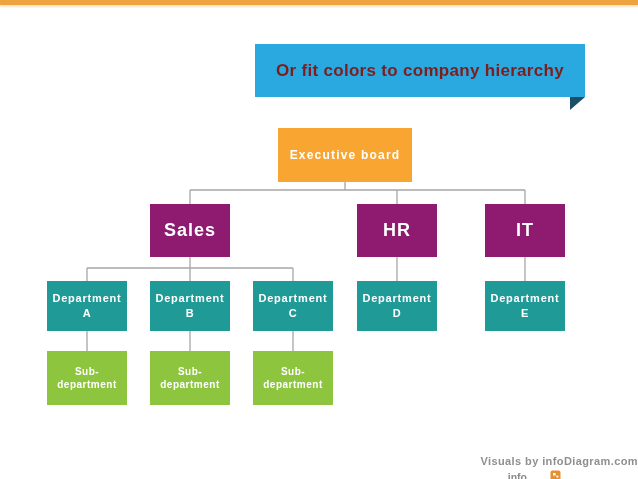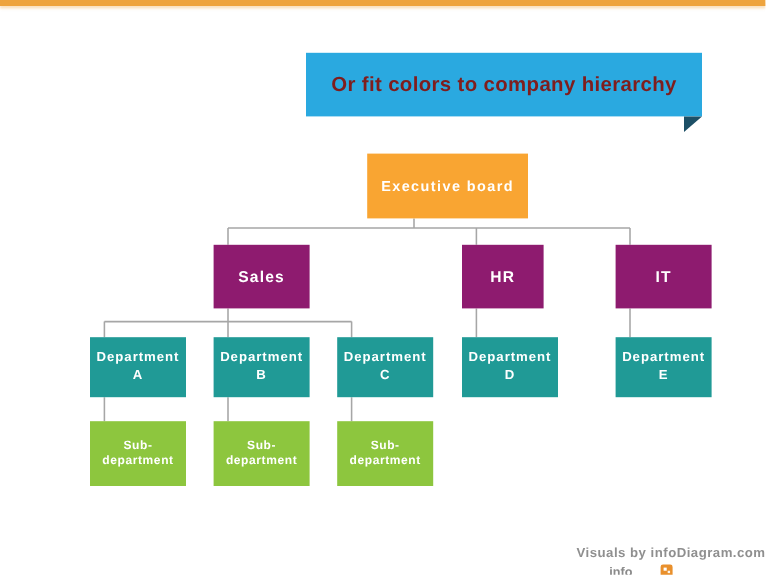--- a/index.html
+++ b/index.html
@@ -44,28 +44,27 @@
 
   .node {
     position: absolute;
     display: flex;
     align-items: center;
     justify-content: center;
     text-align: center;
     color: #ffffff;
     font-weight: bold;
     box-sizing: border-box;
-    margin-left: 28px;
   }
   .node span {
     white-space: pre-line;
     line-height: 1.35;
   }
   .node.lvl1 { font-size: 12px; letter-spacing: 1.2px; }
-  .node.lvl2 { font-size: 13px; letter-spacing: 1px; }
+  .node.lvl2 { font-size: 18px; letter-spacing: 1px; }
   .node.lvl3 { font-size: 11px; letter-spacing: 0.8px; }
   .node.lvl4 { font-size: 10px; letter-spacing: 0.5px; justify-content: center; }
 
   .footer-credit {
     position: absolute;
     left: 0; right: 0;
     top: 455px;
     text-align: right;
     font-size: 11px;
     font-weight: bold;
@@ -110,21 +109,21 @@
              M87 331 L87 351  M190 331 L190 351  M293 331 L293 351" stroke="#A6A6A6"></path>
   </svg>
 
   <div class="node lvl1" style="left: 278px; top: 128px; width: 134px; height: 54px; background-color: rgb(249, 165, 50);">
     <span>Executive board</span>
   </div>
 
   <div class="node lvl2" style="left: 150px; top: 204px; width: 80px; height: 53px; background-color: rgb(142, 27, 111);">
     <span>Sales</span>
   </div>
-  <div class="node lvl2" style="left: 357px; top: 204px; width: 68px; height: 53px; background-color: rgb(142, 27, 111); align-items: center;">
+  <div class="node lvl2" style="left: 357px; top: 204px; width: 80px; height: 53px; background-color: rgb(142, 27, 111); align-items: center;">
     <span>HR</span>
   </div>
   <div class="node lvl2" style="left: 485px; top: 204px; width: 80px; height: 53px; background-color: rgb(142, 27, 111);">
     <span>IT</span>
   </div>
 
   <div class="node lvl3" style="left: 47px; top: 281px; width: 80px; height: 50px; background-color: rgb(32, 154, 150);">
     <span>Department
 A</span>
   </div>

